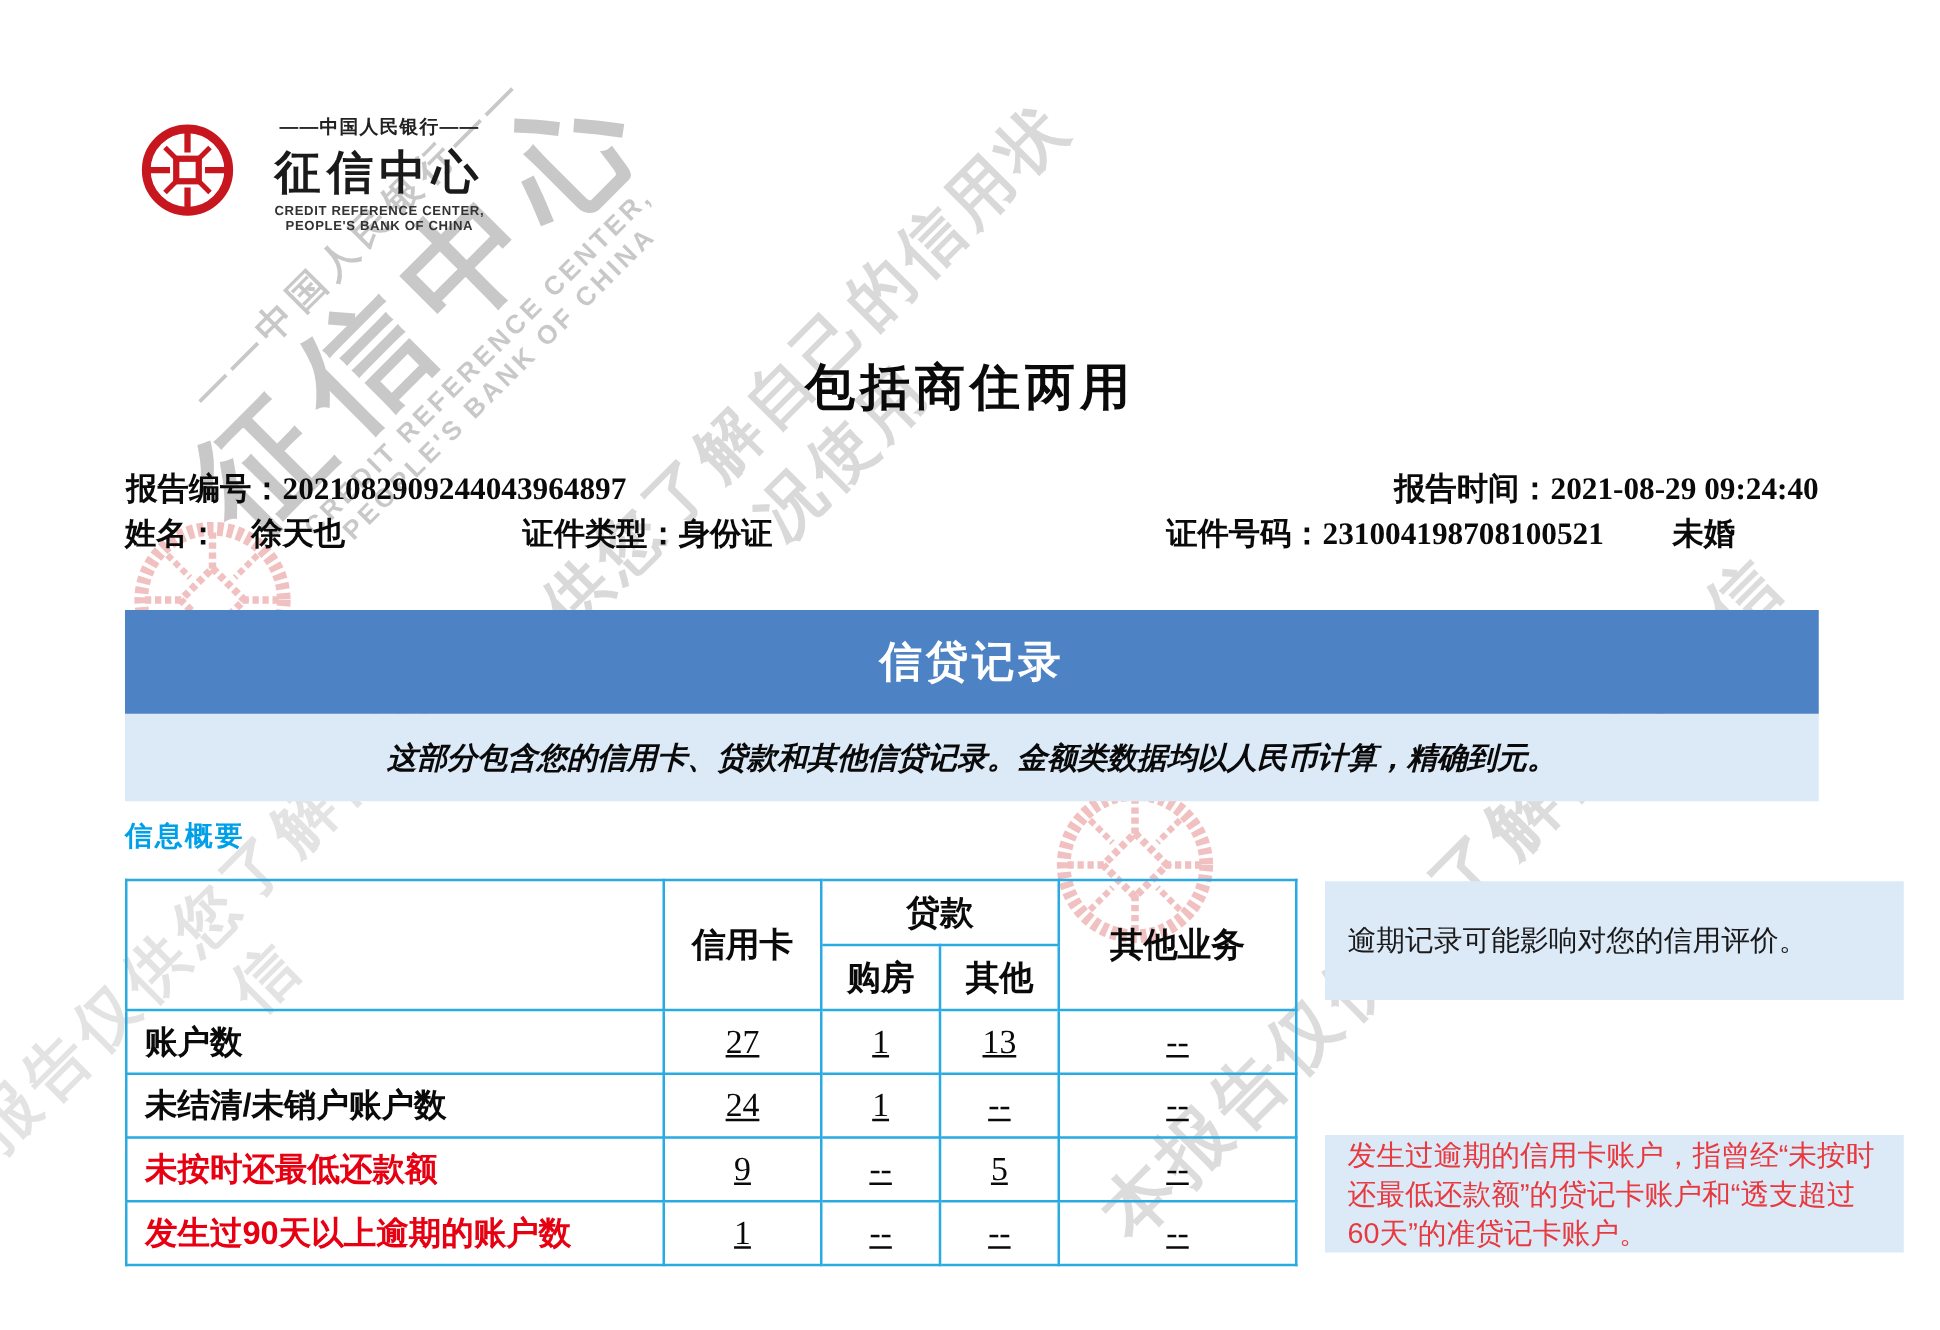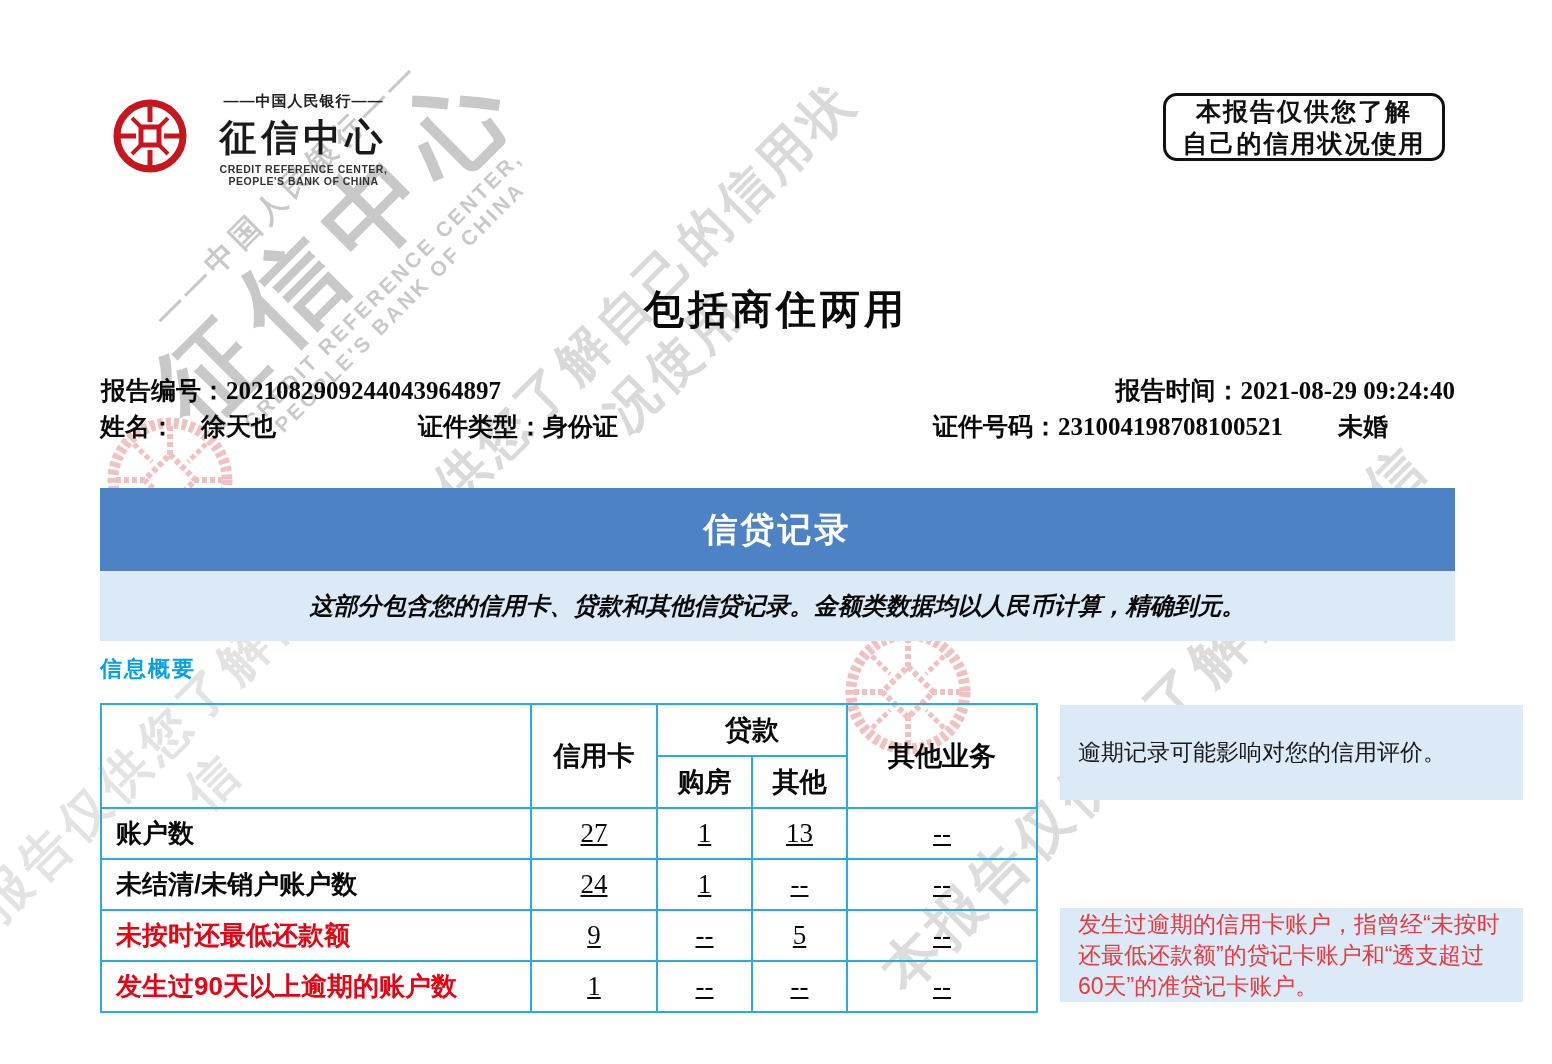--- a/index.html
+++ b/index.html
@@ -117,24 +117,20 @@
       <path d="M22 22 L31 31 M58 22 L49 31 M22 58 L31 49 M58 58 L49 49" stroke-width="4"></path>
     </g>
   </svg>
   <div class="abs z1 logo-text">
     <div class="logo-bank">——中国人民银行——</div>
     <div class="logo-center">征信中心</div>
     <div class="logo-en1">CREDIT REFERENCE CENTER,</div>
     <div class="logo-en2">PEOPLE'S BANK OF CHINA</div>
   </div>
 
-  <div class="abs z1 notice-box">
-    <div>本报告仅供您了解</div>
-    <div>自己的信用状况使用</div>
-  </div>
 
   <div class="abs z1 doc-title">包括商住两用</div>
 
   <div class="abs z1 info-line r1-left">
     <span>报告编号：</span><span class="num">2021082909244043964897</span>
   </div>
   <div class="abs z1 info-line r1-right">
     <span>报告时间：</span><span class="num">2021-08-29 09:24:40</span>
   </div>
   <div class="abs z1 info-line r2-name">

